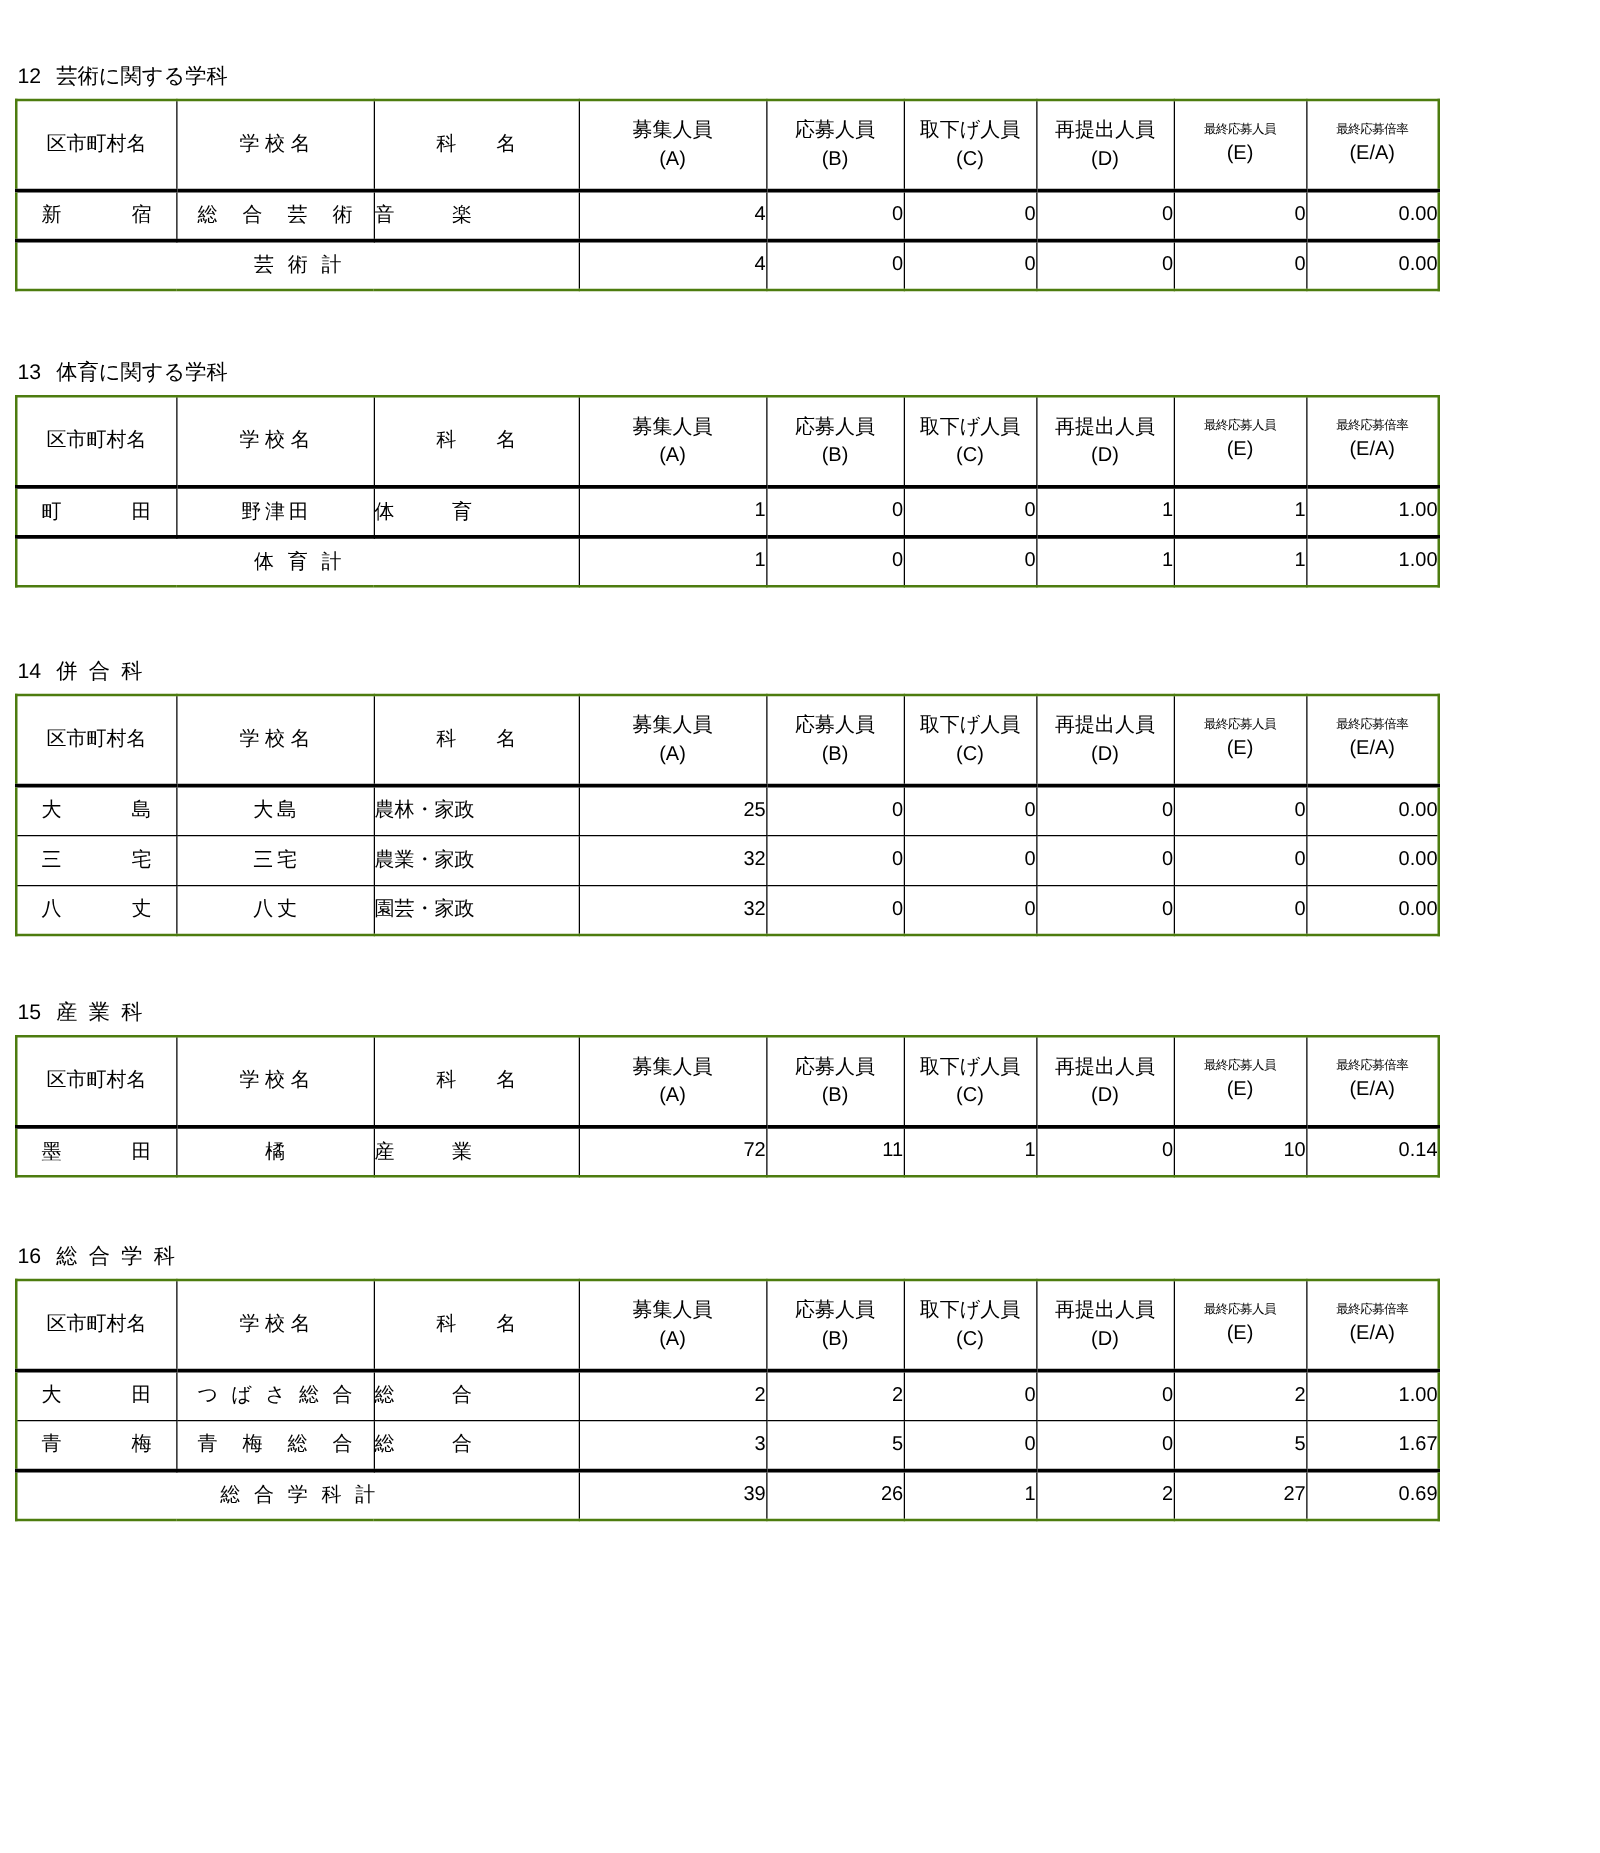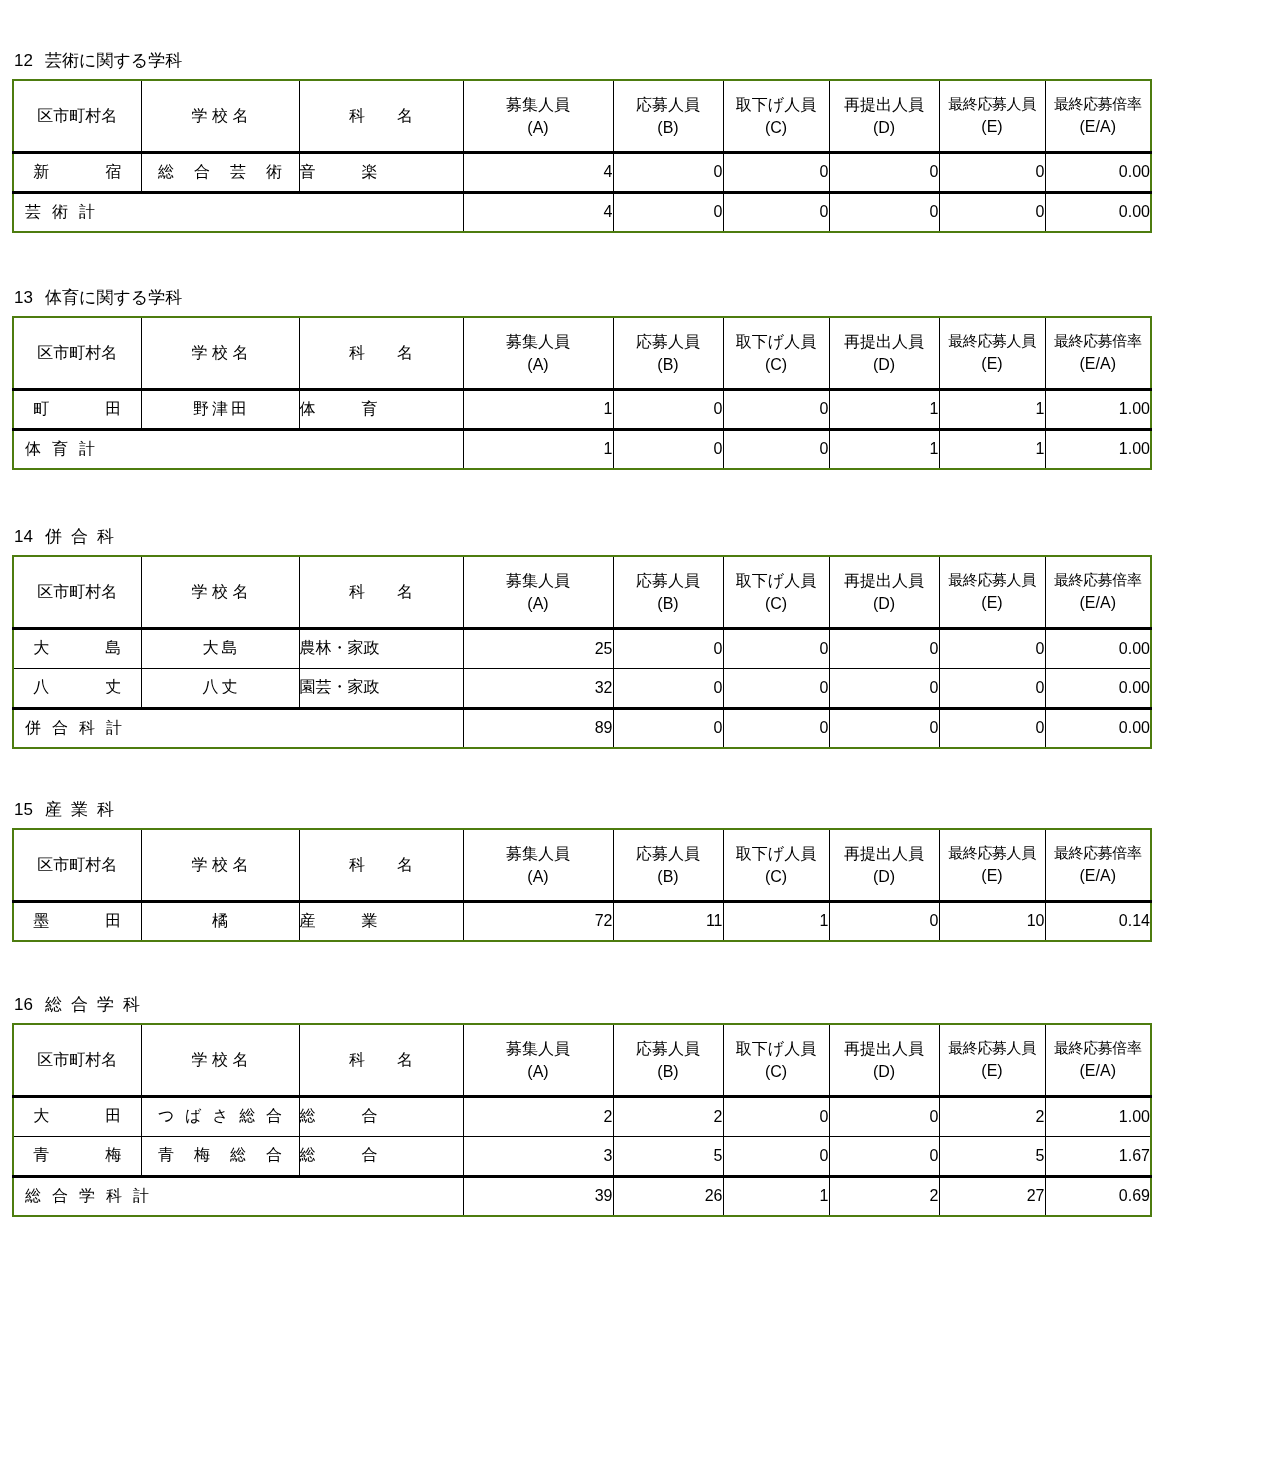--- a/index.html
+++ b/index.html
@@ -78,21 +78,21 @@
   }
   table.stat thead th .hd-main {
     display: block;
     white-space: nowrap;
   }
   table.stat thead th .hd-sub {
     display: block;
     white-space: nowrap;
   }
   table.stat thead th.narrow-head .hd-main {
-    font-size: 15px;
+    font-size: 10px;
     letter-spacing: -0.4px;
   }
   table.stat thead th.label-head {
     vertical-align: middle;
   }
   table.stat thead th.label-head .hd-main {
     letter-spacing: 7px;
     padding-left: 7px;
   }
   table.stat thead th.label-head.tight .hd-main {
@@ -142,20 +142,21 @@
   }
   td.num {
     text-align: right;
     padding-right: 7px;
     font-variant-numeric: tabular-nums;
   }
   tr.total-row td {
     border-top: 3px solid #000000;
   }
   td.cell-total-label {
+    text-align: center;
     padding: 0;
   }
   td.cell-total-label span {
     display: inline-block;
     letter-spacing: 11px;
     padding-left: 11px;
   }
   .gap-12 { height: 56px; }
   .gap-13 { height: 58px; }
   .gap-14 { height: 52px; }
@@ -377,33 +378,35 @@
               <td class="cell-school"><span>大島</span></td>
               <td class="cell-course"><span>農林・家政</span></td>
               <td class="num">25</td>
               <td class="num">0</td>
               <td class="num">0</td>
               <td class="num">0</td>
               <td class="num">0</td>
               <td class="num">0.00</td>
             </tr>
             <tr>
+              <td class="cell-city"><span>三宅</span></td>
+              <td class="cell-school"><span>三宅</span></td>
+              <td class="cell-course"><span>農業・家政</span></td>
+              <td class="num">32</td>
+              <td class="num">0</td>
+              <td class="num">0</td>
+              <td class="num">0</td>
+              <td class="num">0</td>
+              <td class="num">0.00</td>
+            </tr>
+            <tr>
               <td class="cell-city"><span>八丈</span></td>
               <td class="cell-school"><span>八丈</span></td>
               <td class="cell-course"><span>園芸・家政</span></td>
               <td class="num">32</td>
-              <td class="num">0</td>
-              <td class="num">0</td>
-              <td class="num">0</td>
-              <td class="num">0</td>
-              <td class="num">0.00</td>
-            </tr>
-            <tr class="total-row">
-              <td class="cell-total-label" colspan="3"><span>併合科計</span></td>
-              <td class="num">89</td>
               <td class="num">0</td>
               <td class="num">0</td>
               <td class="num">0</td>
               <td class="num">0</td>
               <td class="num">0.00</td>
             </tr>
           </tbody>
         </table>
       </div>
       <div class="gap-14"></div>

